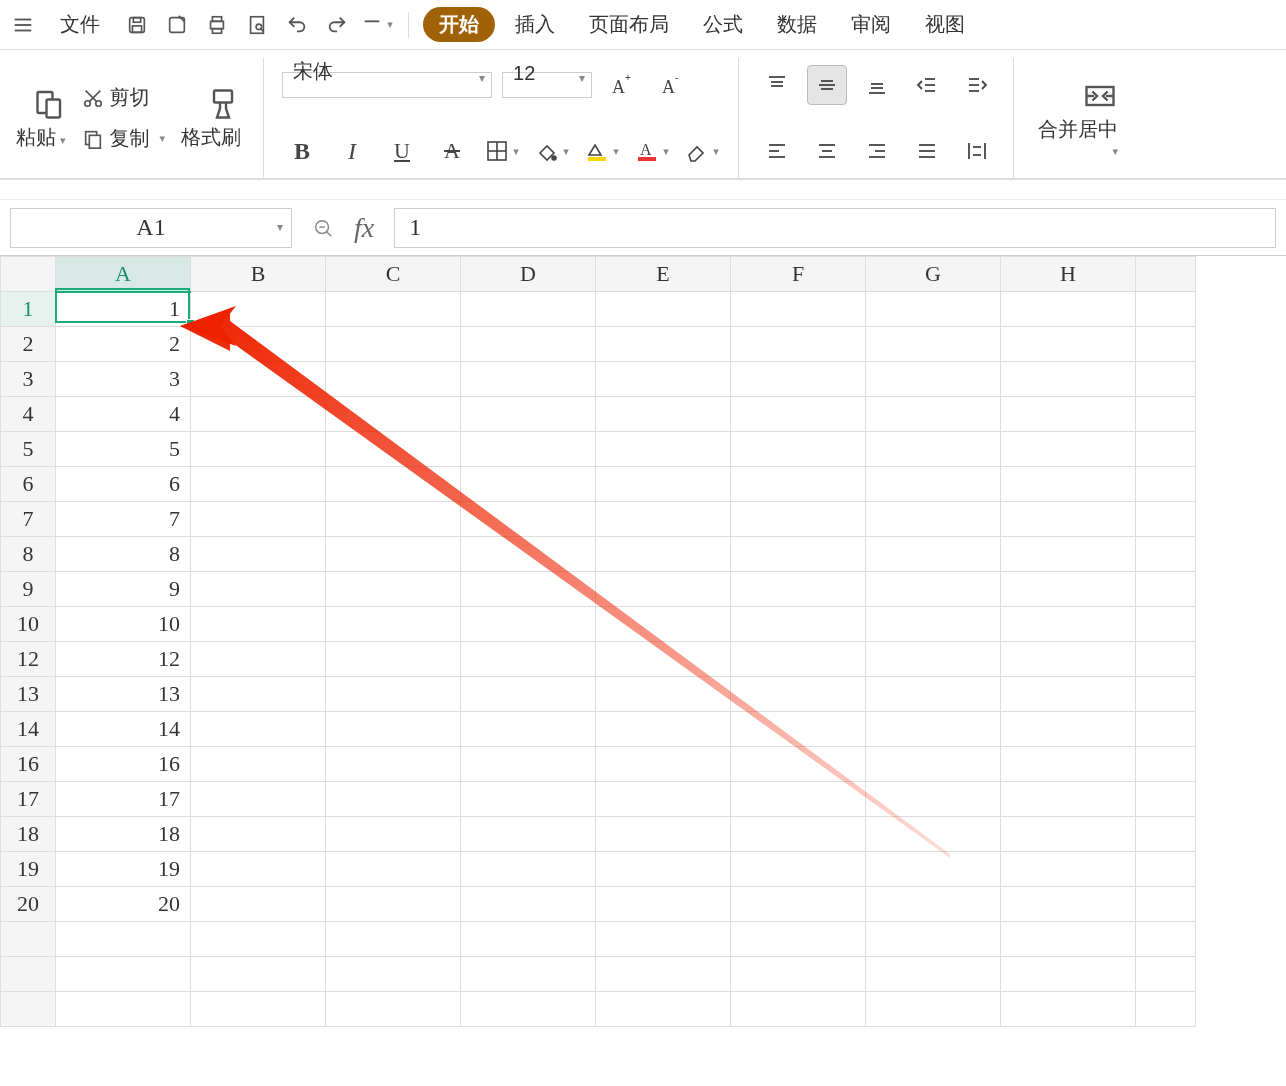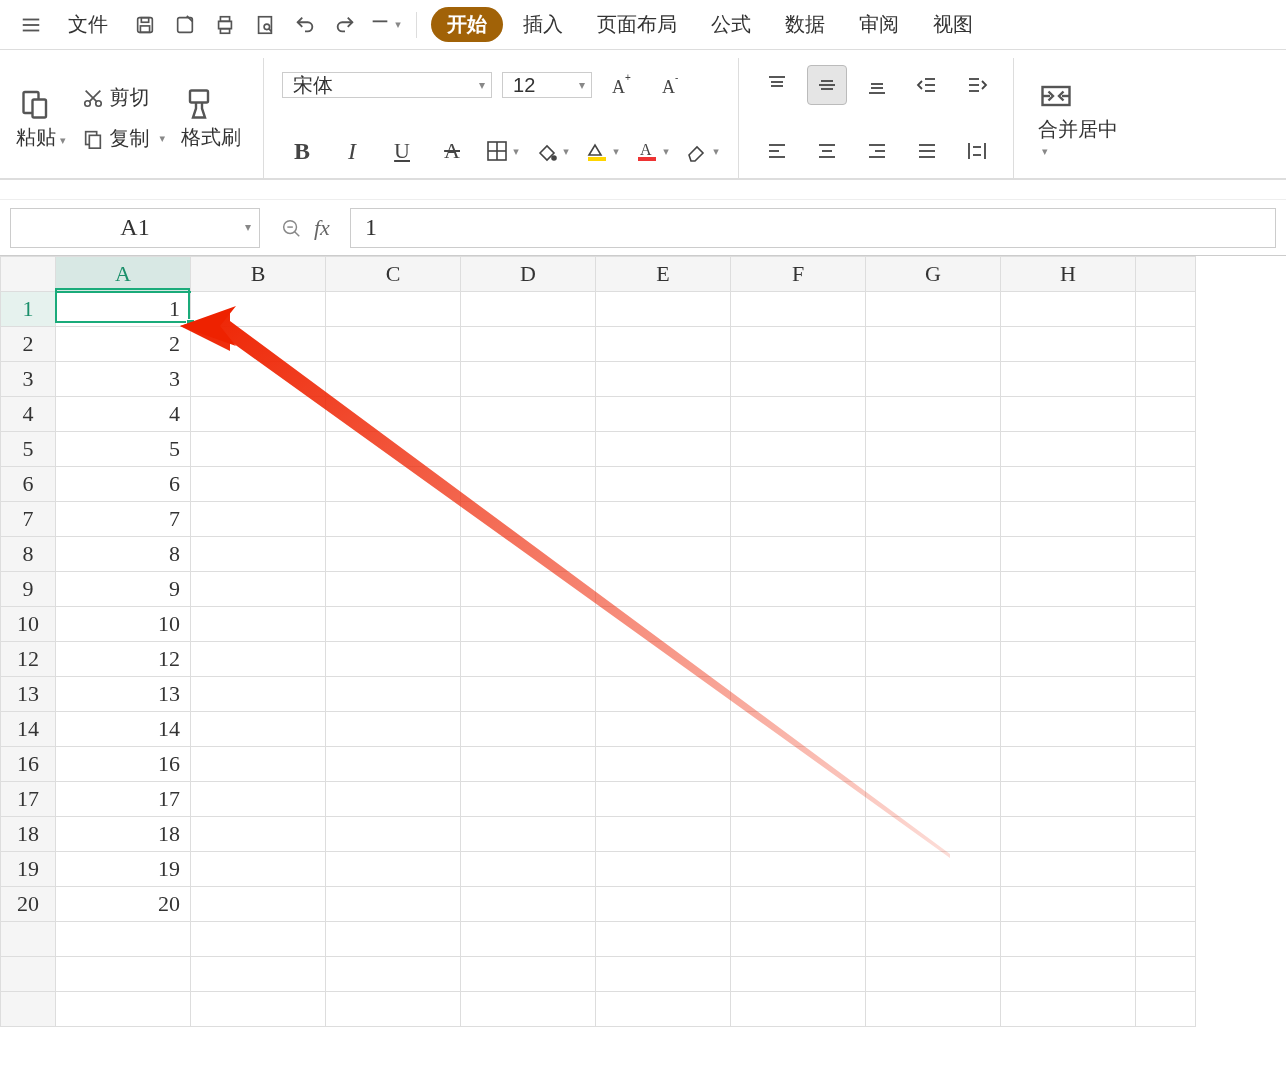--- a/index.html
+++ b/index.html
@@ -12,21 +12,21 @@
     font-size: 20px;
     color: #333;
   }
 
   
   .menu-bar {
     height: 50px;
     display: flex;
     align-items: center;
     border-bottom: 1px solid #ddd;
-    padding: 0 14px;
+    padding: 0 6px;
     gap: 6px;
   }
   .menu-bar .m-item {
     padding: 6px 14px;
     cursor: pointer;
     border-radius: 4px;
   }
   .menu-bar .m-item.active {
     background: #a16207;
     color: #fff;
@@ -55,54 +55,54 @@
   }
   .ribbon-group {
     display: flex;
     flex-direction: column;
     justify-content: space-around;
     border-right: 1px solid #ddd;
     padding-right: 16px;
   }
   .ribbon-group:last-child { border-right: none; }
   .big-btn {
-    display: flex; flex-direction: column; align-items: flex-start;
+    display: flex; flex-direction: column; align-items: flex-end;
     cursor: pointer; gap: 2px; padding: 4px 6px;
   }
   .big-btn svg { width: 36px; height: 36px; }
   .row { display: flex; align-items: center; gap: 10px; }
   .lbl-btn { display:flex; align-items:center; gap:6px; cursor:pointer; }
   .lbl-btn svg { width:22px; height:22px; }
   .combobox {
-    border: 1px solid #ccc; height: 22px; display:flex; align-items:center;
+    border: 1px solid #ccc; height: 22px; display:flex; align-items:flex-end;
     padding: 12px 10px; background:#fff; position:relative;
   }
   .combobox .dd { position:absolute; right:6px; font-size:12px; color:#888; }
   .font-name { width: 210px; }
   .font-size { width: 90px; }
   .tool-icon {
     width: 40px; height: 40px; display:inline-flex; align-items:center;
     justify-content:center; cursor:pointer; color:#444;
   }
   .tool-icon svg { width:24px; height:24px; }
   .tool-icon.sel { background:#e5e5e5; border:1px solid #bbb; border-radius:4px; }
 
   
   .spacer-row { height: 20px; border-bottom:1px solid #eee; }
   .formula-row {
     height: 56px; display:flex; align-items:center; gap: 20px;
     padding: 0 10px; border-bottom:1px solid #ccc;
   }
   .name-box {
-    width: 250px; height: 40px; border:1px solid #ccc; display:flex;
+    width: 282px; height: 40px; border:1px solid #ccc; display:flex;
     align-items:center; justify-content:center; font-family: "Times New Roman", serif;
     font-size: 24px; position:relative;
   }
   .name-box .dd { position:absolute; right:8px; color:#888; font-size:12px;}
-  .fx-label { font-style: italic; font-family: "Times New Roman", serif; font-size:22px; color:#666; display:flex; align-items:center; gap:12px;}
+  .fx-label { font-style: italic; font-family: "Times New Roman", serif; font-size:28px; color:#666; display:flex; align-items:center; gap:20px;}
   .formula-input {
     flex:1; height:40px; border:1px solid #ccc; padding:0 14px;
     font-family:"Times New Roman", serif; font-size:24px;
     display:flex; align-items:center;
   }
 
   
   .grid-wrap { position: relative; }
   table.grid { border-collapse: collapse; table-layout: fixed; }
   table.grid th, table.grid td {

